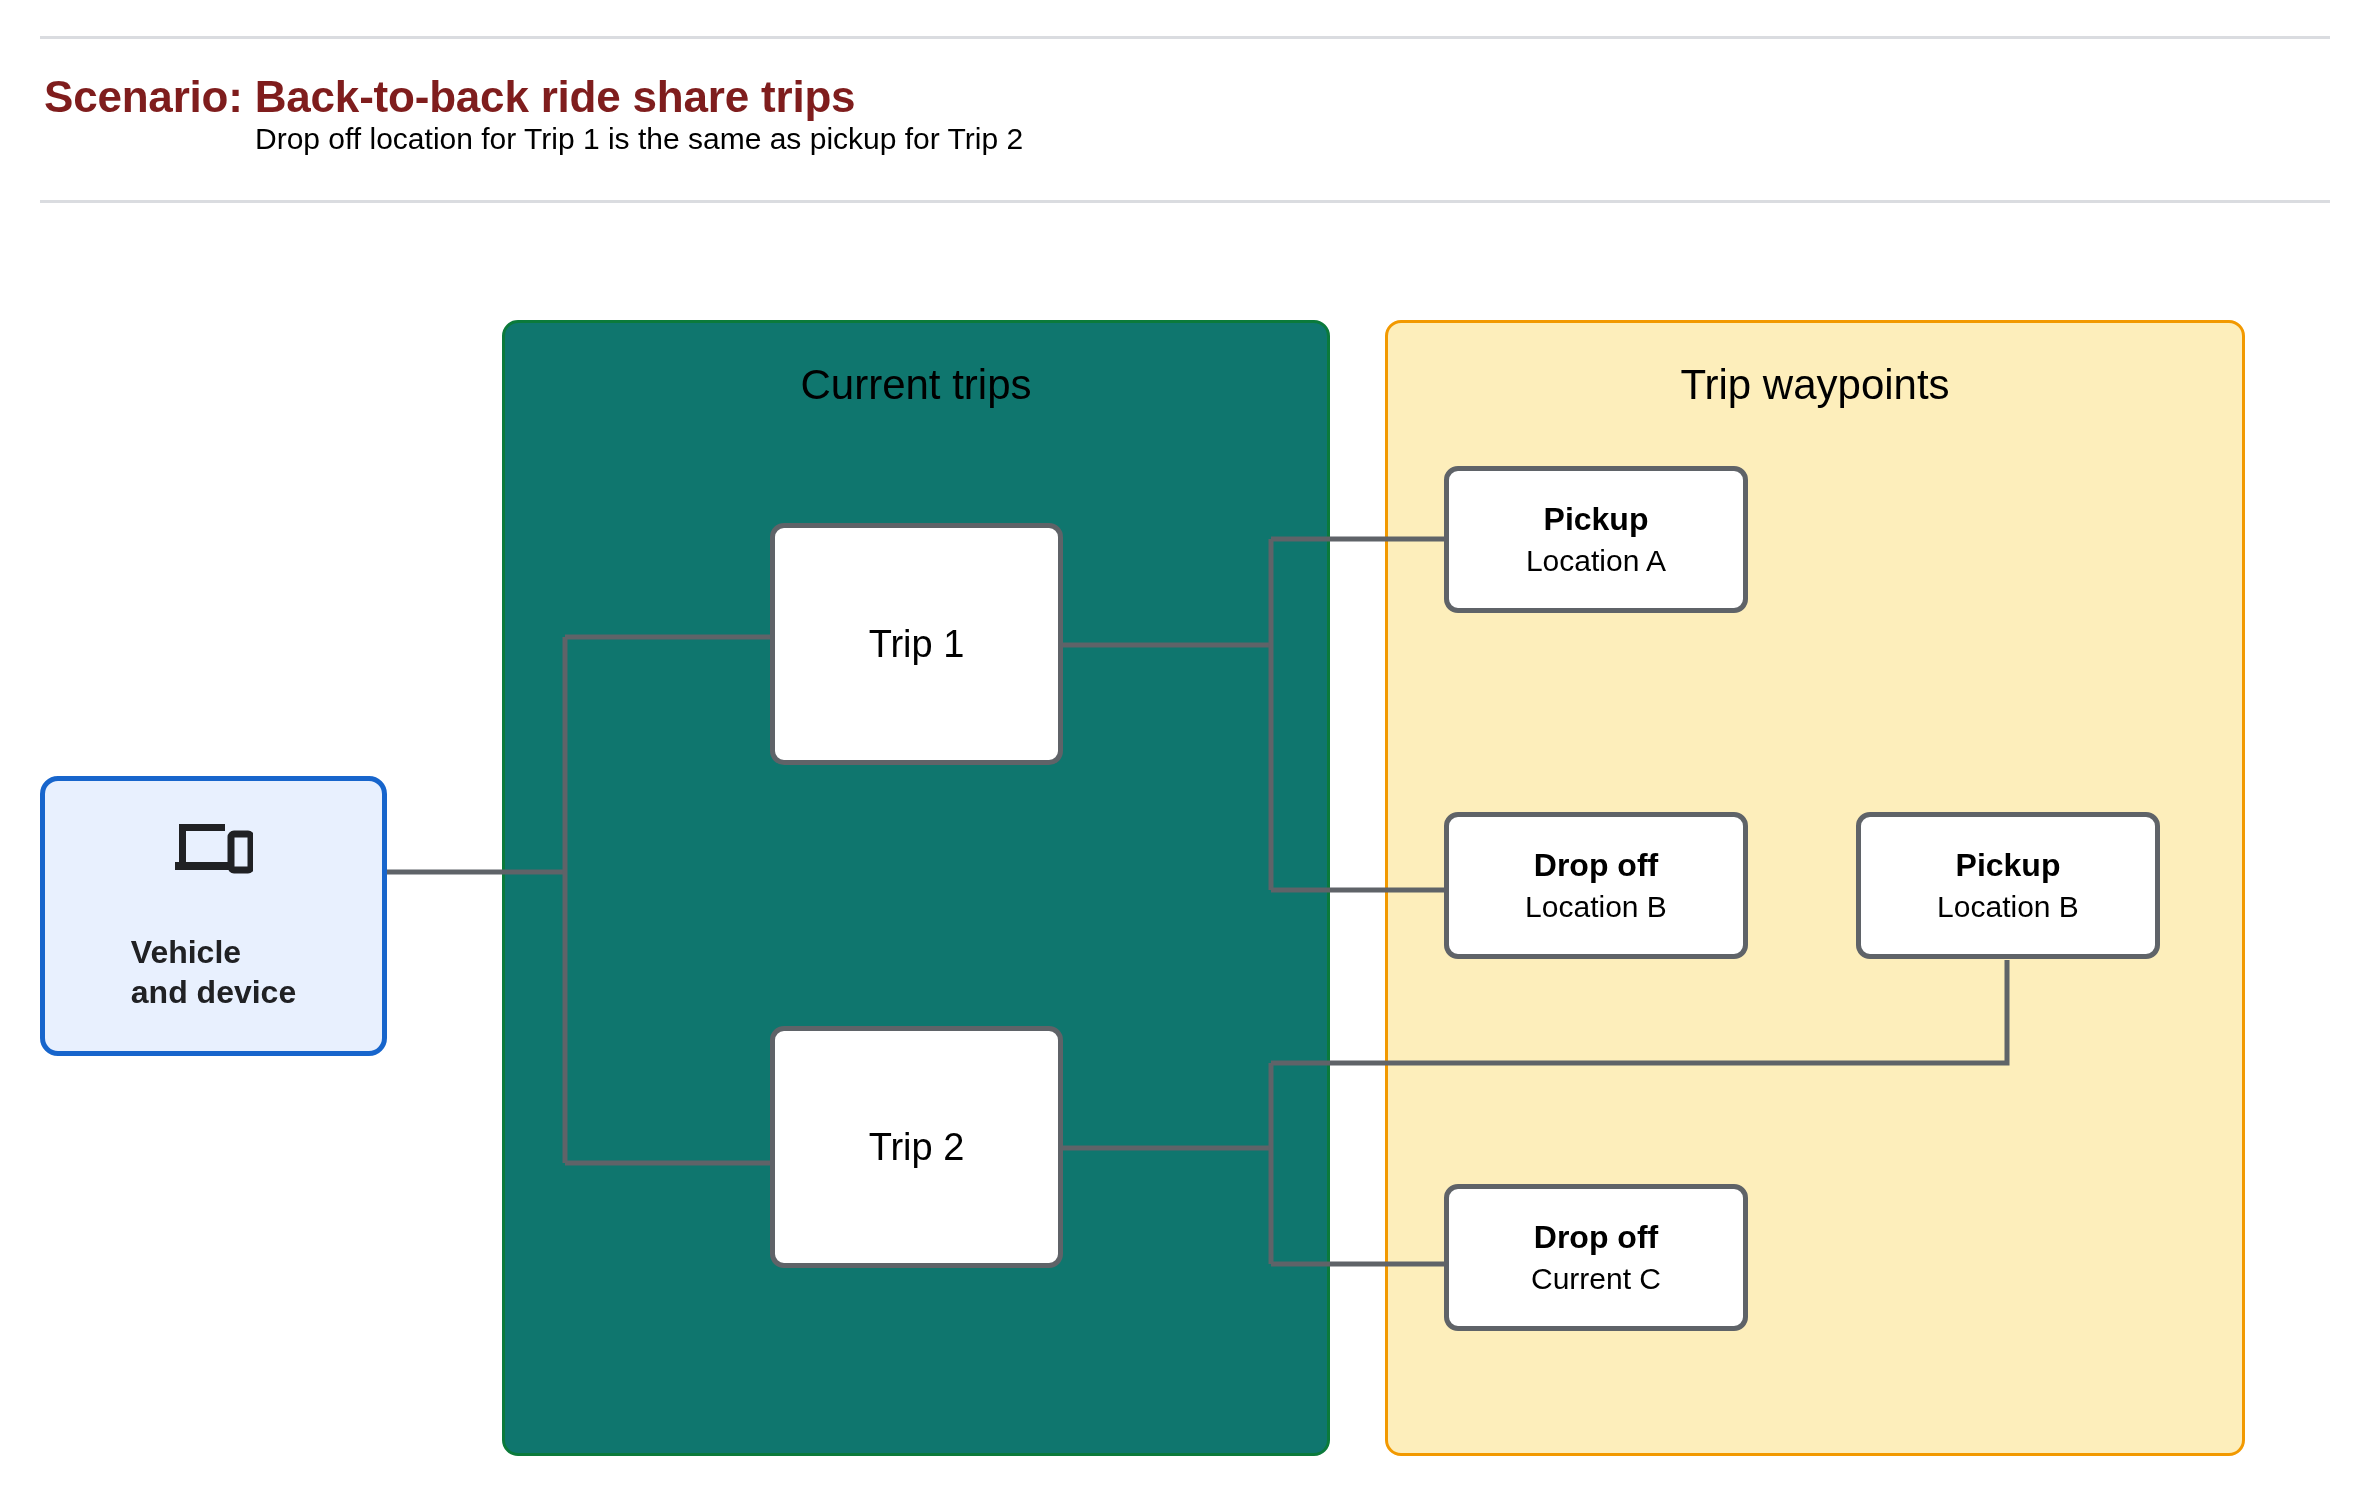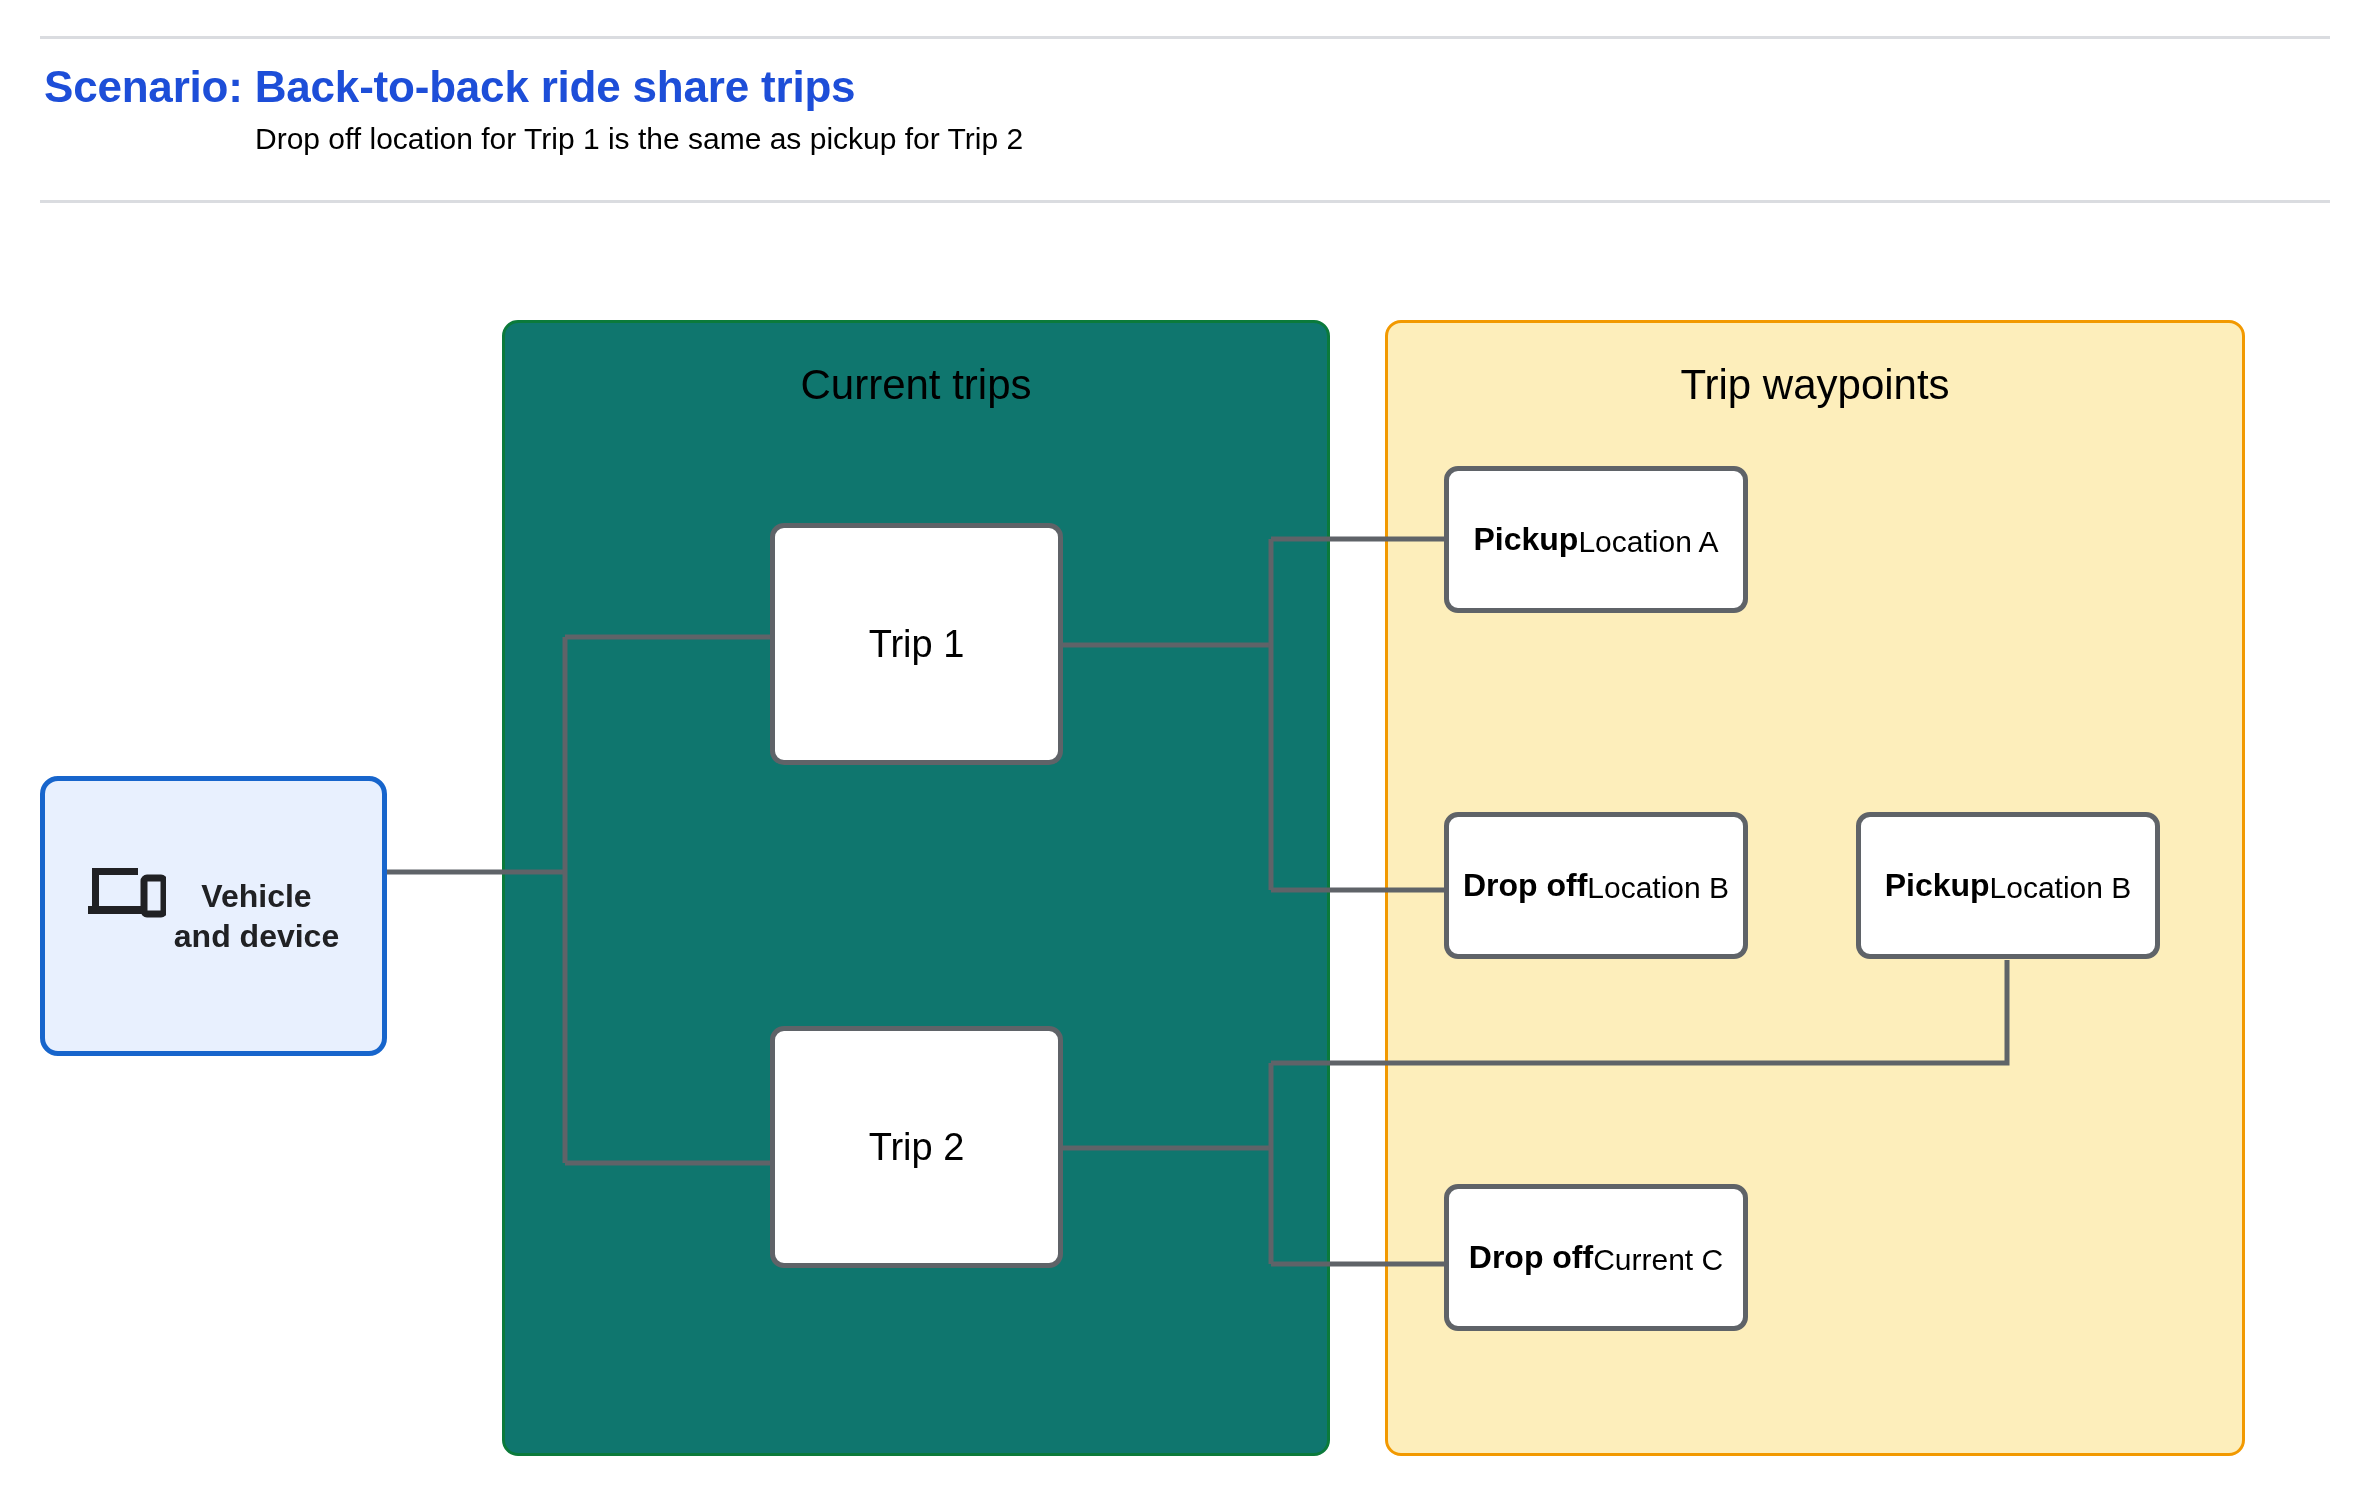--- a/index.html
+++ b/index.html
@@ -27,25 +27,25 @@
     width: 2290px;
     height: 3px;
     background: #dadce0;
   }
   #rule-top   { top: 36px; }
   #rule-bottom{ top: 200px; }
 
   #scenario-title {
     position: absolute;
     left: 44px;
-    top: 62px;
+    top: 72px;
     font-size: 44px;
     font-weight: 700;
     letter-spacing: -0.2px;
-    color: #1d4ed8;
+    color: #7f1d1d;
     white-space: nowrap;
   }
   #scenario-subtitle {
     position: absolute;
     left: 255px;
     top: 122px;
     font-size: 30px;
     font-weight: 400;
     color: #000000;
     white-space: nowrap;
@@ -86,24 +86,24 @@
   }
 
   
   .node {
     position: absolute;
     box-sizing: border-box;
     background: #ffffff;
     border: 5px solid #5f6368;
     border-radius: 14px;
     display: flex;
-    flex-direction: row;
+    flex-direction: column;
     align-items: center;
     justify-content: center;
-    text-align: center;
+    text-align: left;
   }
 
   
   #node-vehicle {
     left: 40px;
     top: 776px;
     width: 347px;
     height: 280px;
     background: #e8f0fe;
     border: 5px solid #1765cc;

